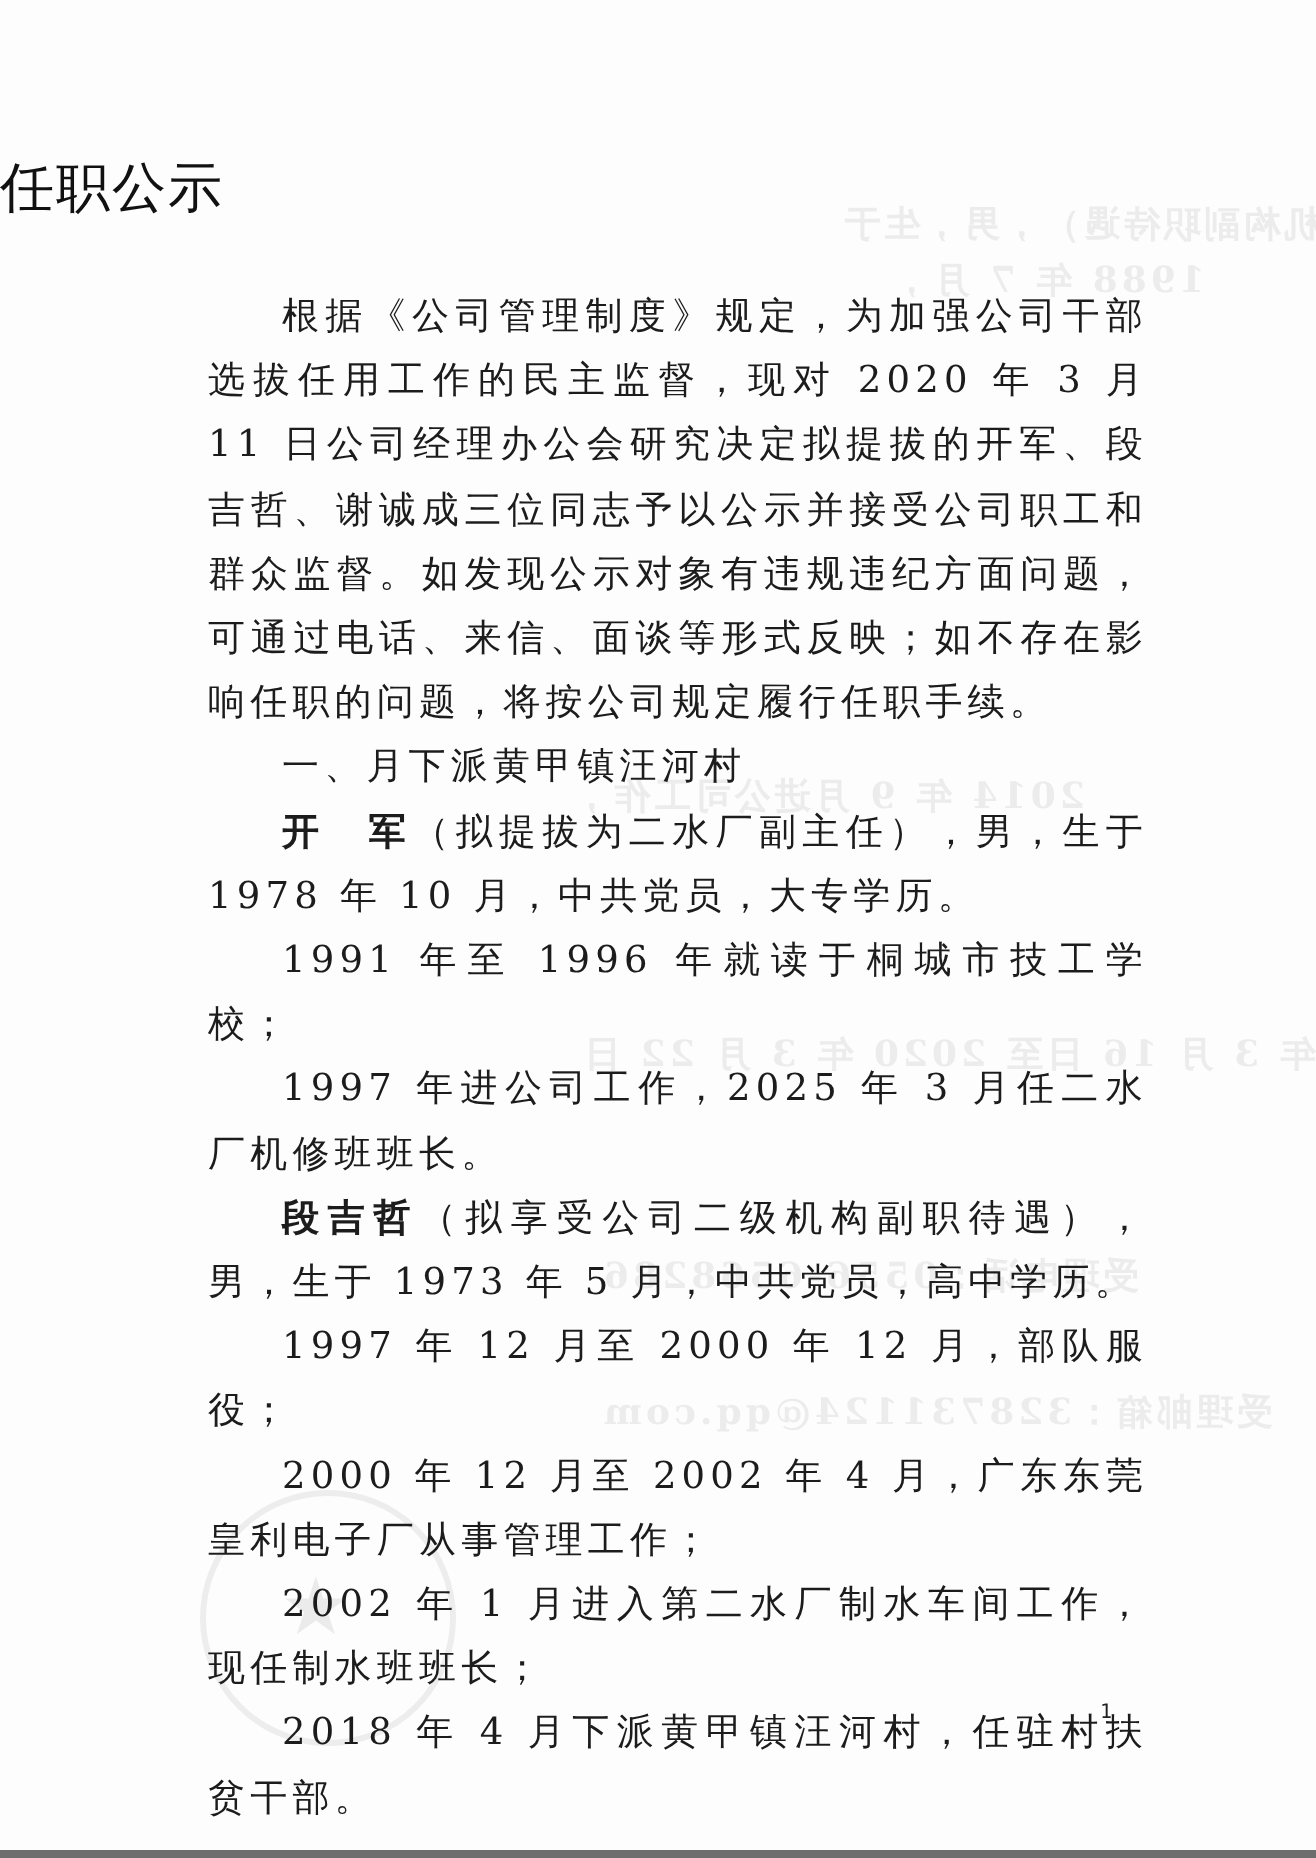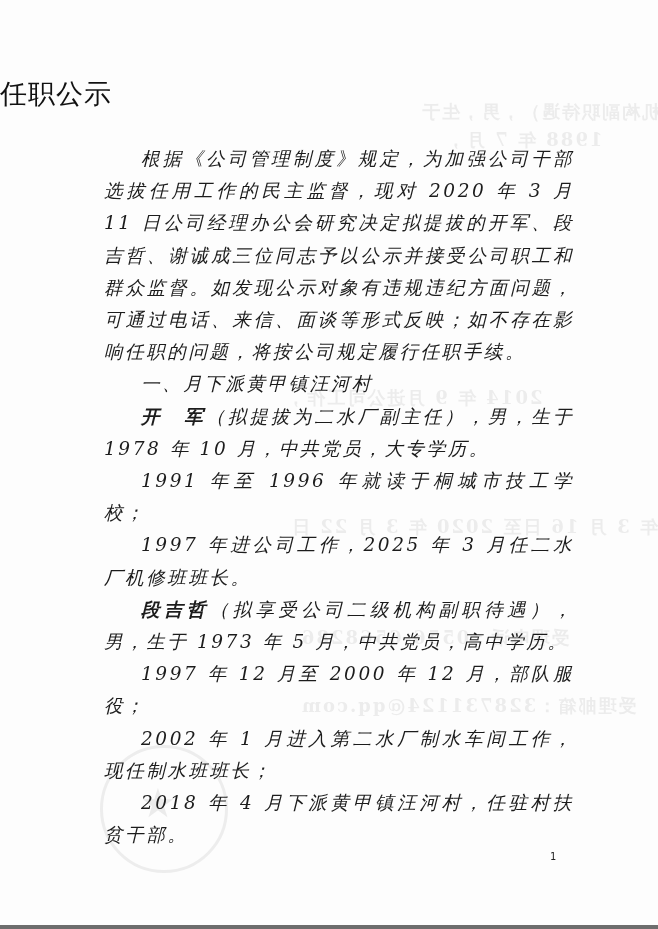--- a/index.html
+++ b/index.html
@@ -43,21 +43,20 @@
     top: 143px;
     width: 470px;
     font-size: 18.5px;
     line-height: 32.2px;
     letter-spacing: 2.6px;
   }
   .body p {
     margin: 0;
     text-indent: 37px;
     text-align: justify;
-    font-style: italic;
   }
   .body p.section {
     text-indent: 37px;
   }
   .body .bold {
     font-weight: bold;
   }
   .page-number {
     position: absolute;
     left: 550px; top: 851px;
@@ -109,17 +108,18 @@
 <div class="body">
   <p>根据《公司管理制度》规定，为加强公司干部选拔任用工作的民主监督，现对 2020 年 3 月 11 日公司经理办公会研究决定拟提拔的开军、段吉哲、谢诚成三位同志予以公示并接受公司职工和群众监督。如发现公示对象有违规违纪方面问题，可通过电话、来信、面谈等形式反映；如不存在影响任职的问题，将按公司规定履行任职手续。</p>
   <p class="section">一、月下派黄甲镇汪河村</p>
 
   <p><span class="bold">开　军</span><span>（拟提拔为二水厂副主任），男，生于 1978 年 10 月，中共党员，大专学历。</span></p>
   <p>1991 年至 1996 年就读于桐城市技工学校；</p>
   <p>1997 年进公司工作，2025 年 3 月任二水厂机修班班长。</p>
 
   <p><span class="bold">段吉哲</span><span>（拟享受公司二级机构副职待遇），男，生于 1973 年 5 月，中共党员，高中学历。</span></p>
   <p>1997 年 12 月至 2000 年 12 月，部队服役；</p>
+  <p>2000 年 12 月至 2002 年 4 月，广东东莞皇利电子厂从事管理工作；</p>
   <p>2002 年 1 月进入第二水厂制水车间工作，现任制水班班长；</p>
   <p>2018 年 4 月下派黄甲镇汪河村，任驻村扶贫干部。</p>
 </div>
 
 <div class="page-number">1</div>
 
 </body></html>

